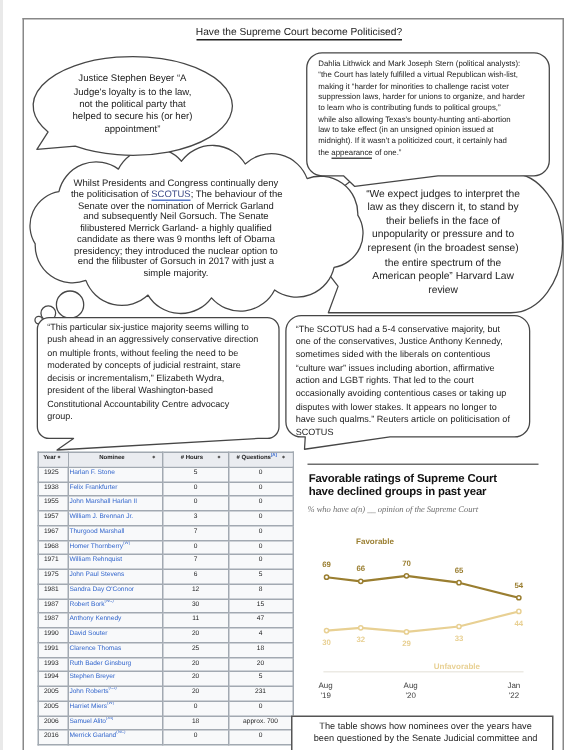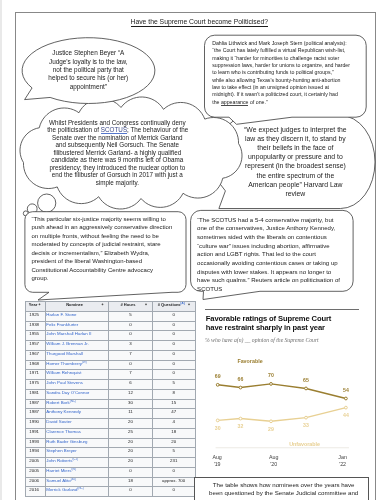--- a/index.html
+++ b/index.html
@@ -275,21 +275,21 @@
           <td class="c-h">0</td>
           <td class="c-q">0</td>
         </tr>
       </tbody>
   </table>
 
   <div id="chart">
     <div class="rule"></div>
     <div class="ctitle">
       <div>Favorable ratings of Supreme Court</div>
-      <div>have restraint sharply in past year</div>
+      <div>have declined groups in past year</div>
     </div>
     <div class="csub">% who have a(n) __ opinion of the Supreme Court</div>
     <svg id="plot" viewBox="0 0 154 160">
         <line x1="10.599999999999994" y1="140.8" x2="143.99999999999997" y2="140.8" stroke="#eceae4" stroke-width="1.1"></line>
         <path d="M12.70 77.81L35.50 80.55L66.00 76.90L101.00 81.46L140.90 91.50" fill="none" stroke="#9a7e30" stroke-width="1.45" stroke-linejoin="round"></path>
         <path d="M12.70 113.39L35.50 111.56L66.00 114.30L101.00 110.65L140.90 100.62" fill="none" stroke="#e8d093" stroke-width="1.45" stroke-linejoin="round"></path>
         <circle cx="12.70" cy="77.81" r="1.4" fill="#fff" stroke="#9a7e30" stroke-width="1"></circle>
         <circle cx="35.50" cy="80.55" r="1.4" fill="#fff" stroke="#9a7e30" stroke-width="1"></circle>
         <circle cx="66.00" cy="76.90" r="1.4" fill="#fff" stroke="#9a7e30" stroke-width="1"></circle>
         <circle cx="101.00" cy="81.46" r="1.4" fill="#fff" stroke="#9a7e30" stroke-width="1"></circle>

